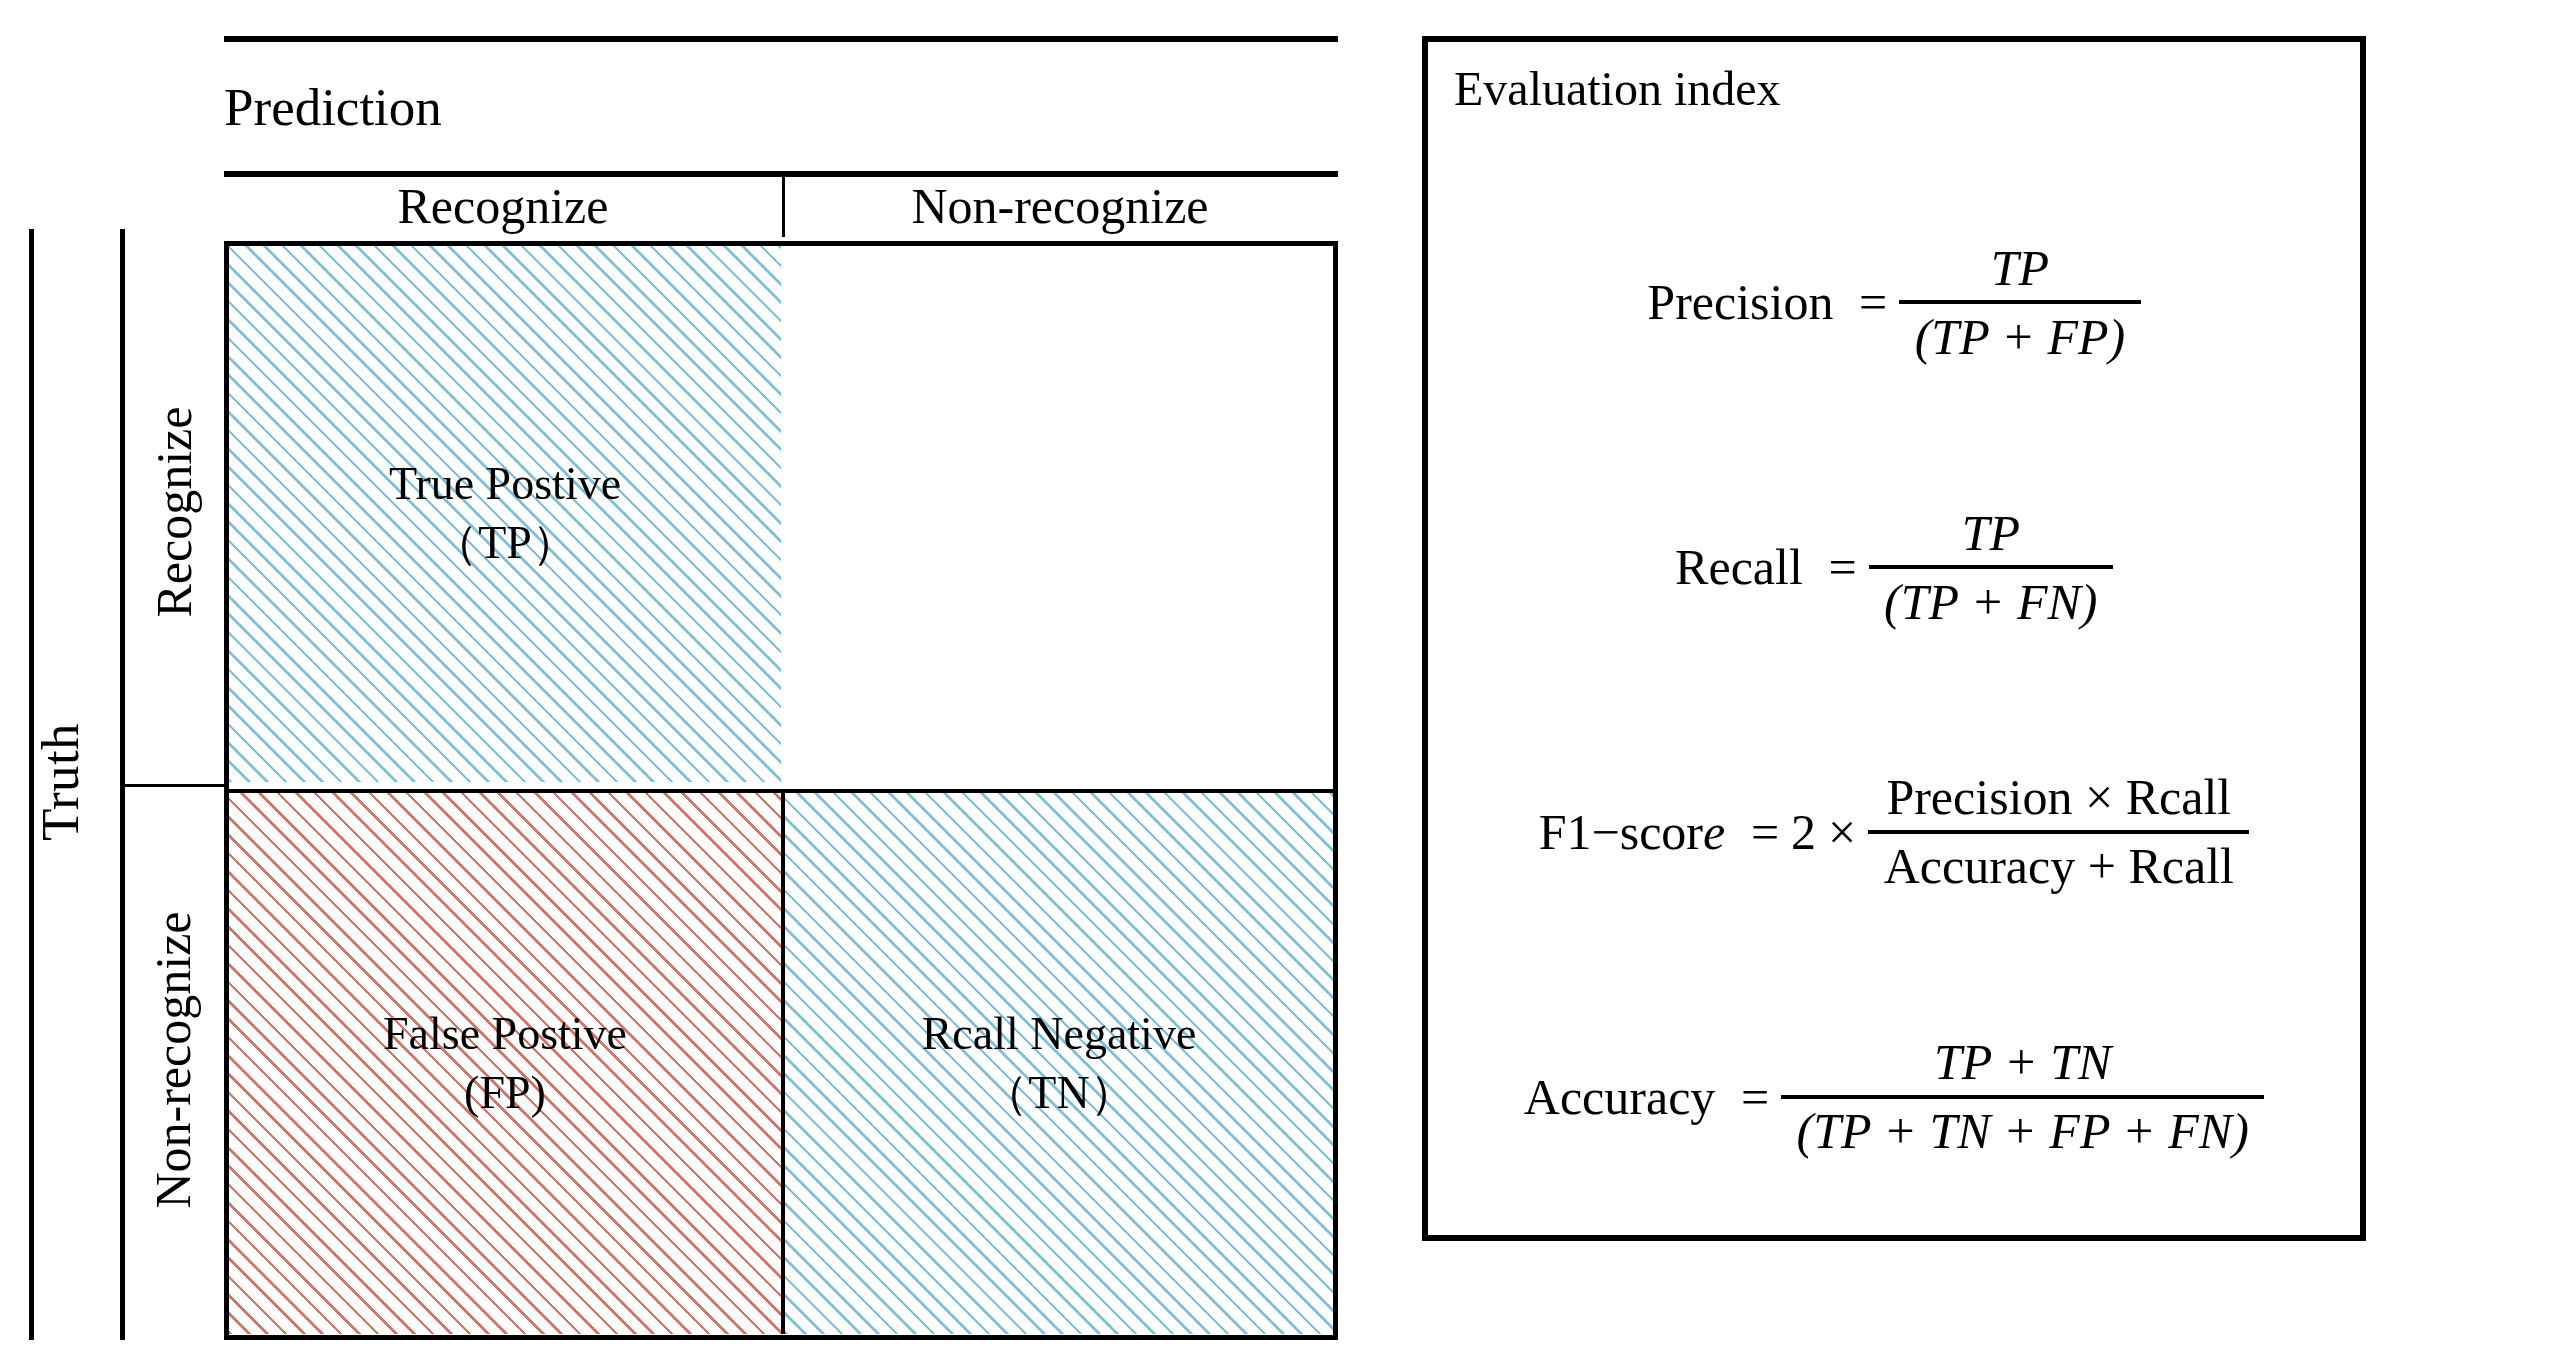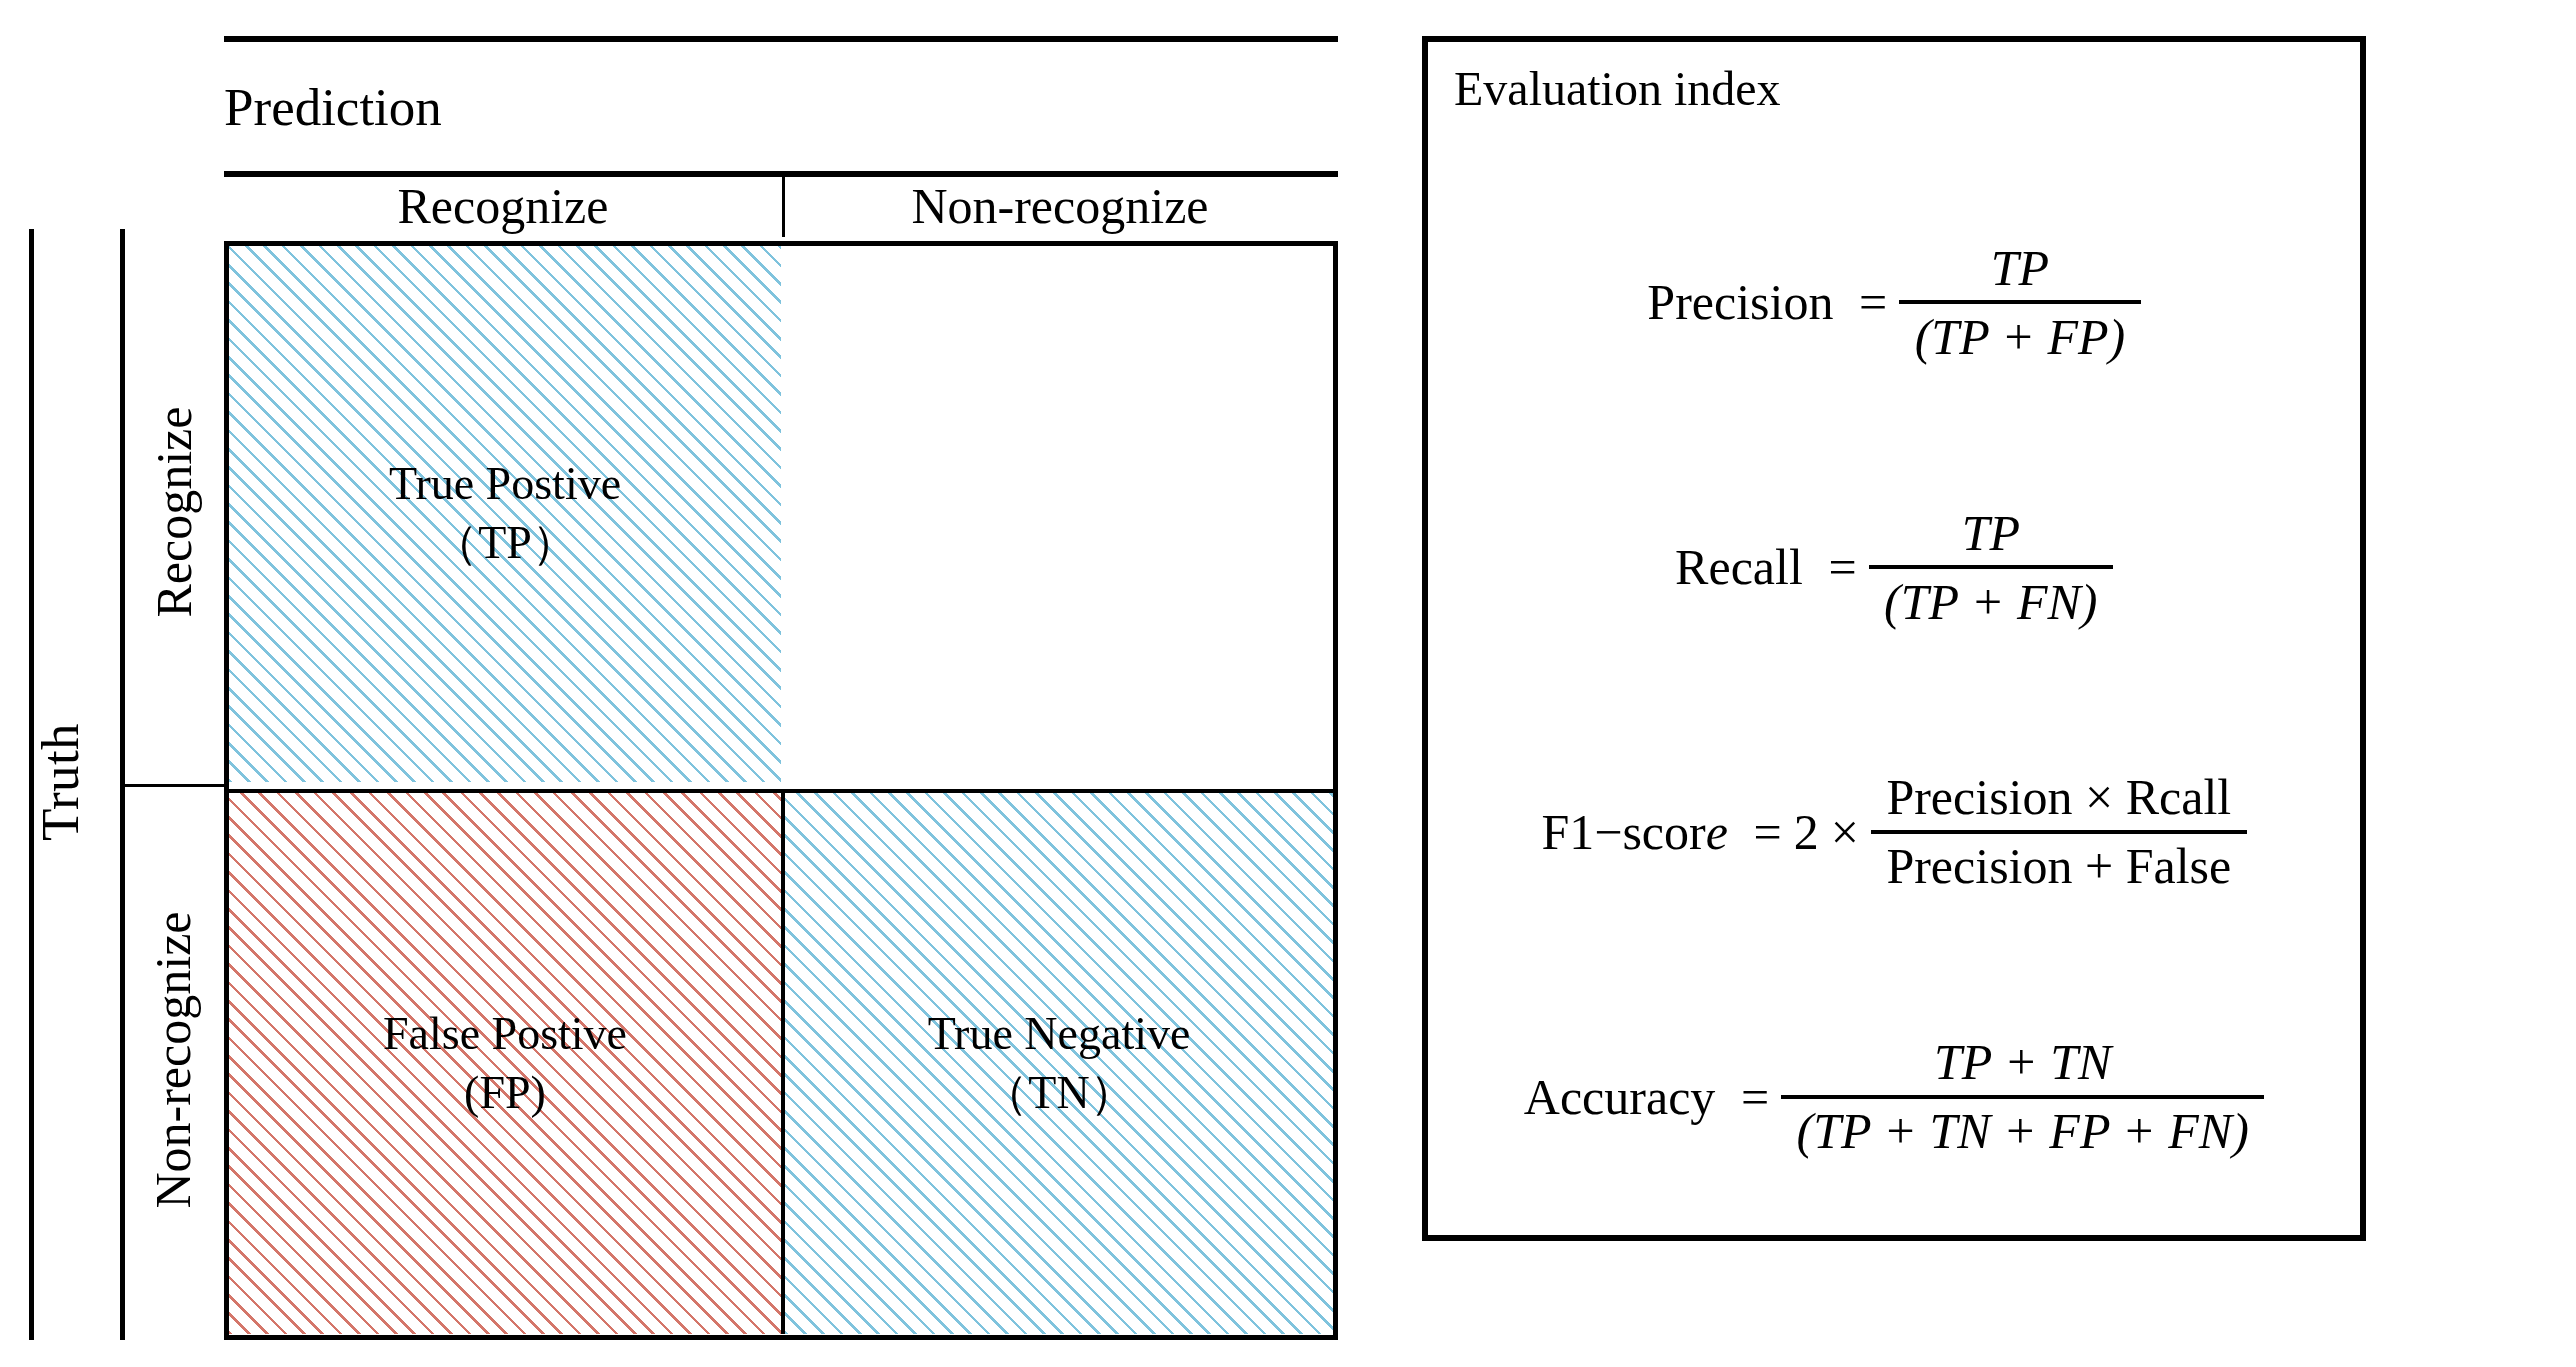--- a/index.html
+++ b/index.html
@@ -292,21 +292,21 @@
         <div class="cell-line">（TP）</div>
       </div>
 
 
       <div class="cell cell-fp hatch-red">
         <div class="cell-line">False Postive</div>
         <div class="cell-line">(FP)</div>
       </div>
 
       <div class="cell cell-tn hatch-blue">
-        <div class="cell-line">True Negative</div>
+        <div class="cell-line">Rcall Negative</div>
         <div class="cell-line">（TN）</div>
       </div>
 
     </div>
   </div>
 
   <div class="eval-panel">
 
     <div class="eval-title">Evaluation index</div>
 
@@ -333,21 +333,21 @@
       </div>
 
       <div class="formula formula-f1">
         <span class="lhs"><span>F1</span><span>−</span><span>scor</span><span class="ital">e</span></span>
         <span class="op">=</span>
         <span>2</span>
         <span class="op">×</span>
         <span class="frac">
           <span class="num">Precision × Rcall</span>
           <span class="bar"></span>
-          <span class="den">Precision + False</span>
+          <span class="den">Accuracy + Rcall</span>
         </span>
       </div>
 
       <div class="formula formula-accuracy">
         <span class="lhs">Accuracy</span>
         <span class="op">=</span>
         <span class="frac">
           <span class="num ital">TP + TN</span>
           <span class="bar"></span>
           <span class="den ital">(TP + TN + FP + FN)</span>

